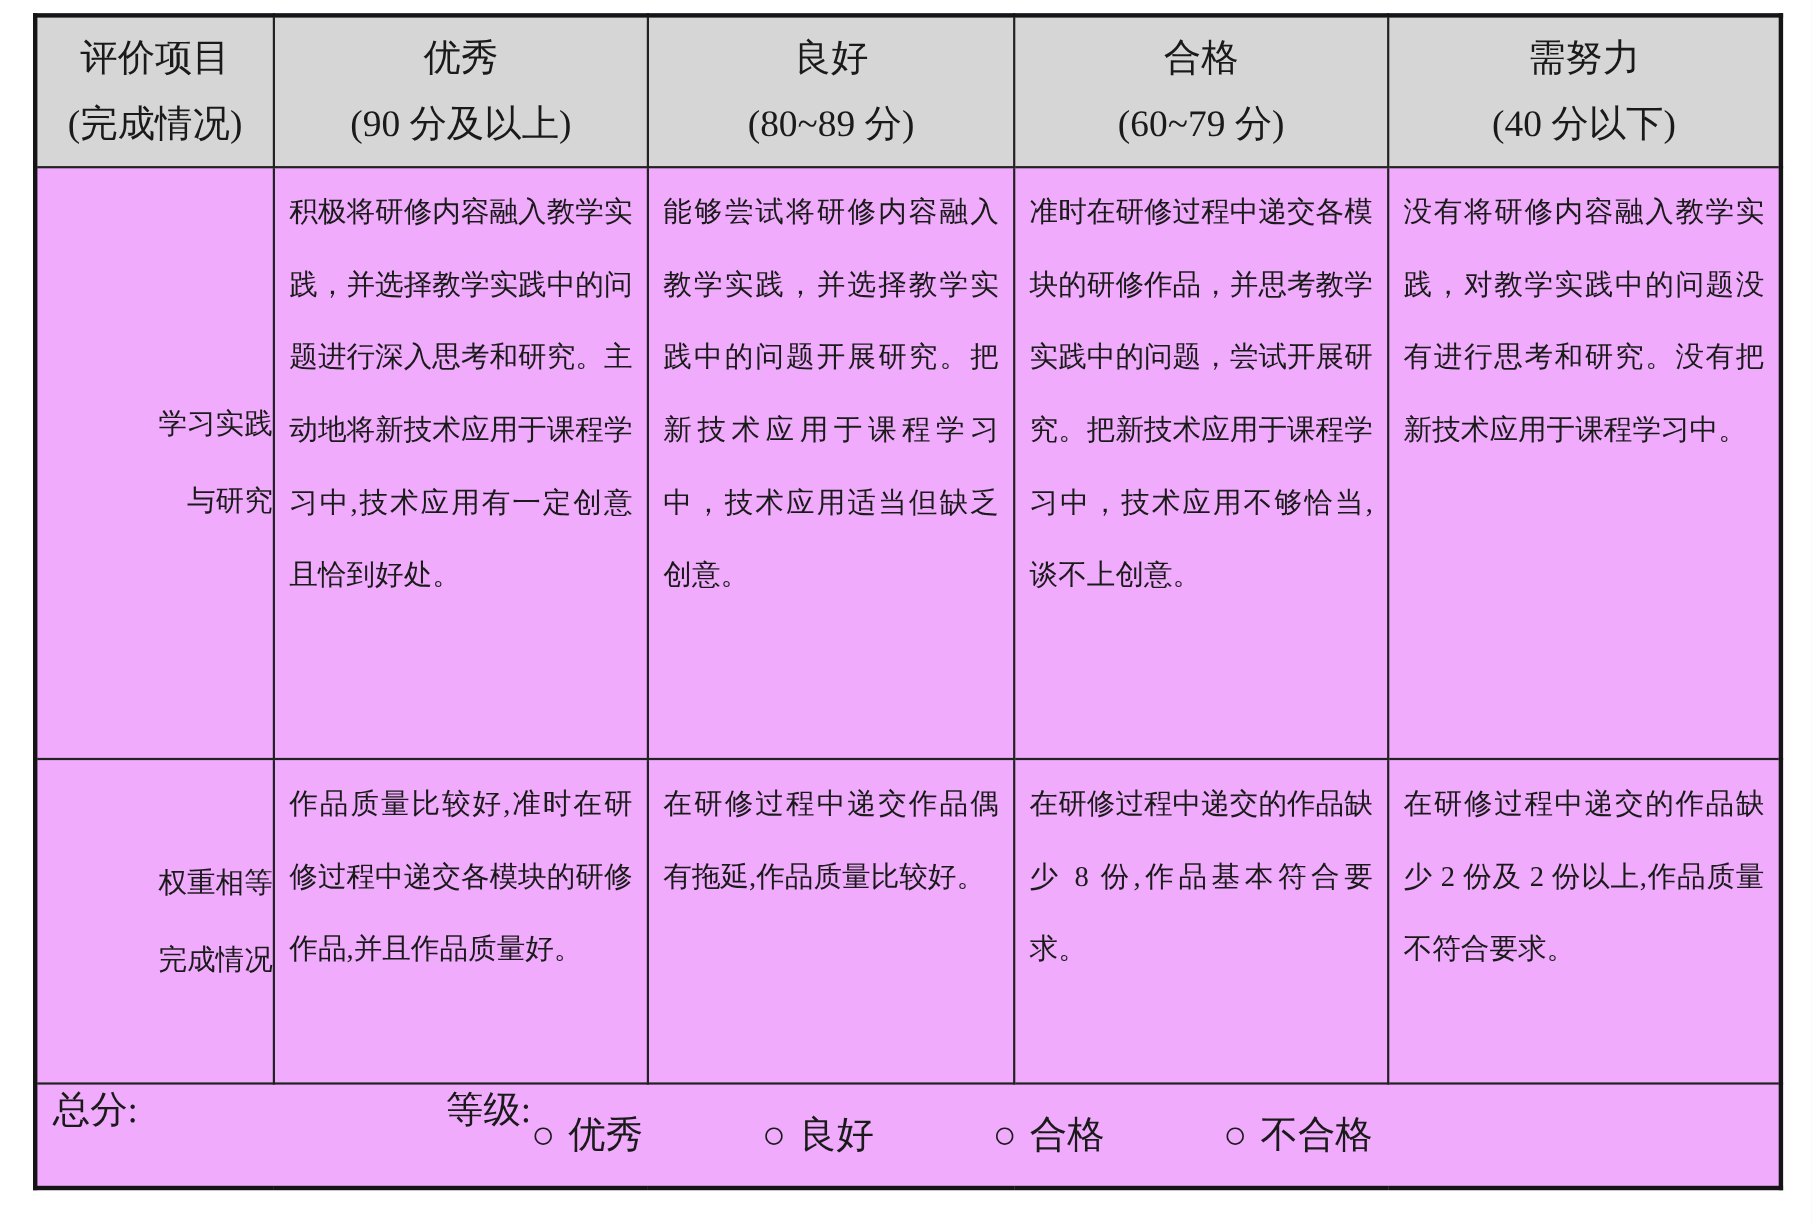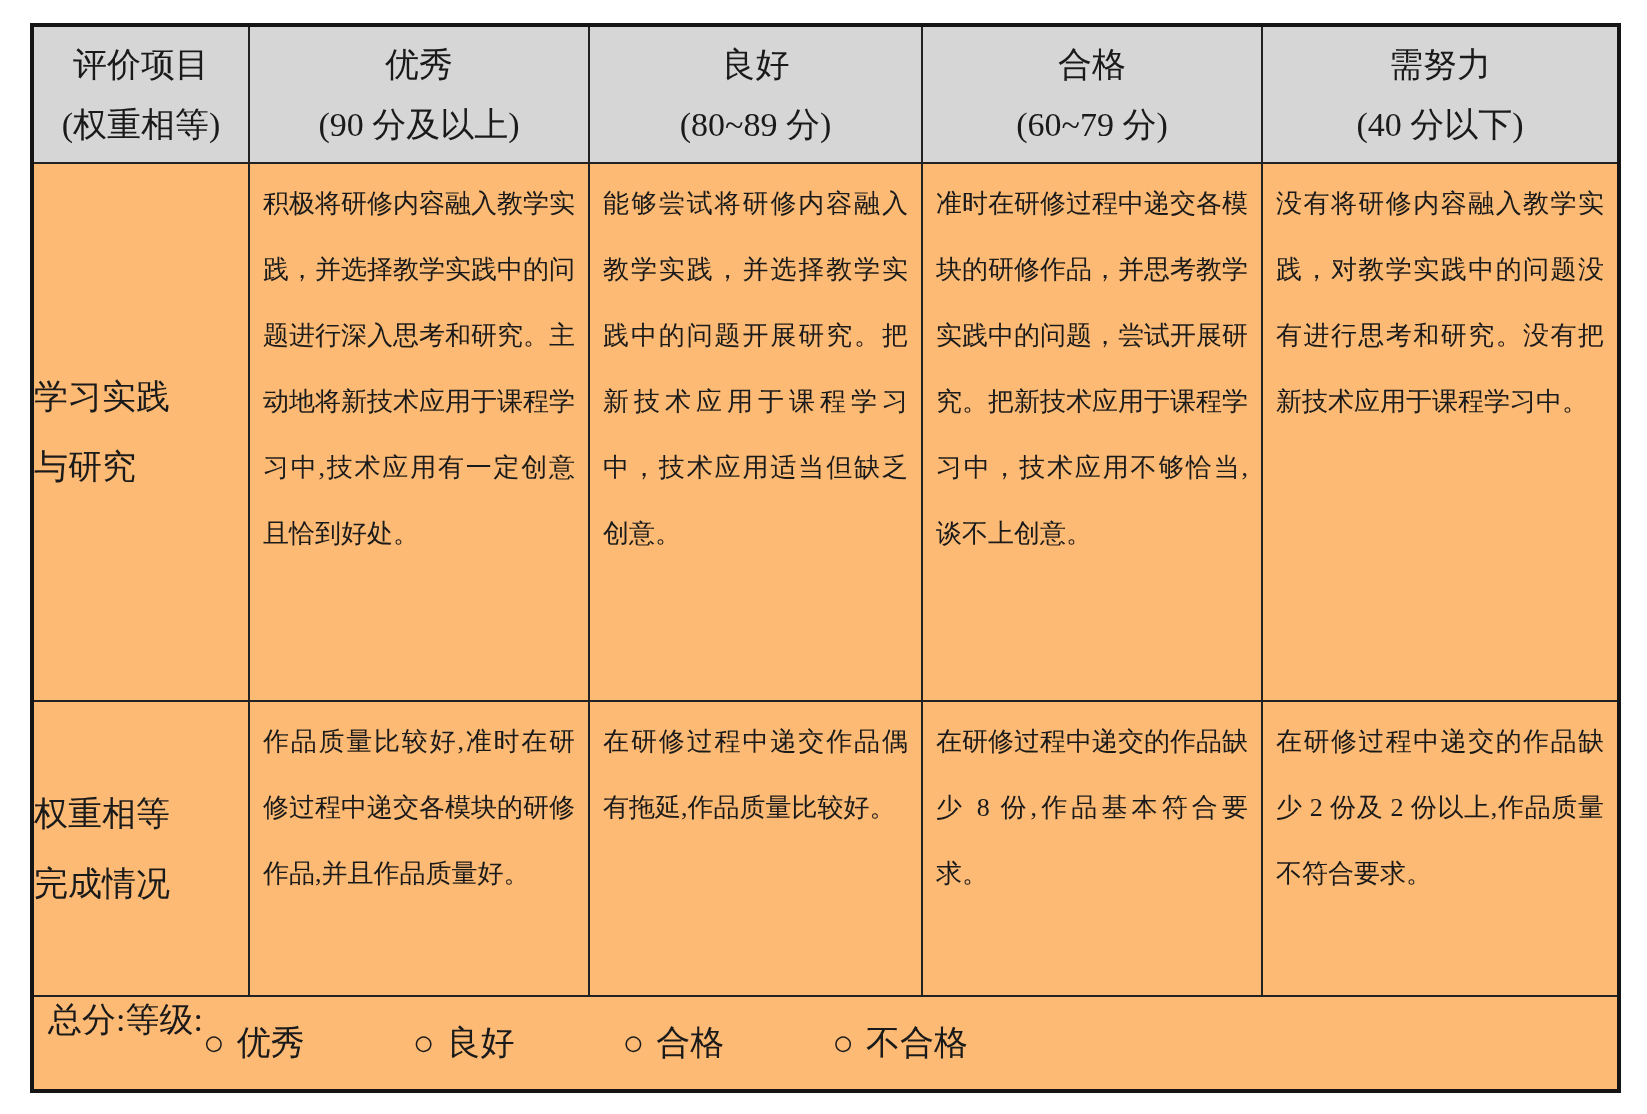--- a/index.html
+++ b/index.html
@@ -5,26 +5,26 @@
   * { margin: 0; padding: 0; box-sizing: border-box; }
   html, body {
     width: 1647px; height: 1114px;
     background: #ffffff;
     font-family: "Liberation Serif", "DejaVu Serif", serif;
     color: #1a1a1a;
     overflow: hidden;
   }
   .rubric-table {
     position: absolute;
-    left: 30px; top: 23px;
+    left: 30px; top: 12px;
     width: 1587px; height: 1066px;
     border-collapse: collapse;
     table-layout: fixed;
     border: 4px solid #151515;
-    background: #fdba74;
+    background: #f0abfc;
     padding-left: 16px;
   }
   col.c1 { width: 217px; }
   col.c2 { width: 340px; }
   col.c3 { width: 333px; }
   col.c4 { width: 340px; }
   col.c5 { width: 357px; }
   td, th {
     border: 2px solid #222222;
     font-weight: normal;
@@ -41,35 +41,35 @@
   tbody td.desc {
     vertical-align: top;
     text-align: justify;
     text-justify: inter-character;
     font-size: 26px;
     line-height: 66px;
     padding: 7px 13px 0 13px;
   }
   tbody td.rowlabel {
     vertical-align: middle;
-    text-align: left;
-    font-size: 34px;
+    text-align: right;
+    font-size: 26px;
     line-height: 70px;
   }
   tr.row-1 { height: 538px; }
   tr.row-2 { height: 295px; }
   tr.footer-row { height: 95px; }
   td.footer-cell { padding: 0 14px; }
   .footer-flex {
     display: flex;
     height: 100%;
     font-size: 34px;
     white-space: nowrap;
   }
-  .grade-label { }
+  .grade-label { margin-left: 280px; }
   .grade-option { display: inline-flex; align-items: center; }
   .grade-option + .grade-option { margin-left: 108px; }
   .radio-circle {
     font-size: 36px;
     margin-right: 12px;
     line-height: 1;
   }
 </style>
 </head>
 <body>
@@ -79,21 +79,21 @@
     <col class="c1">
       <col class="c2">
       <col class="c3">
       <col class="c4">
       <col class="c5">
   </colgroup>
   <thead>
     <tr>
       <th>
         <span class="hline">评价项目</span>
-        <span class="hline">(权重相等)</span>
+        <span class="hline">(完成情况)</span>
       </th>
       <th>
         <span class="hline">优秀</span>
         <span class="hline">(90 分及以上)</span>
       </th>
       <th>
         <span class="hline">良好</span>
         <span class="hline">(80~89 分)</span>
       </th>
       <th>

